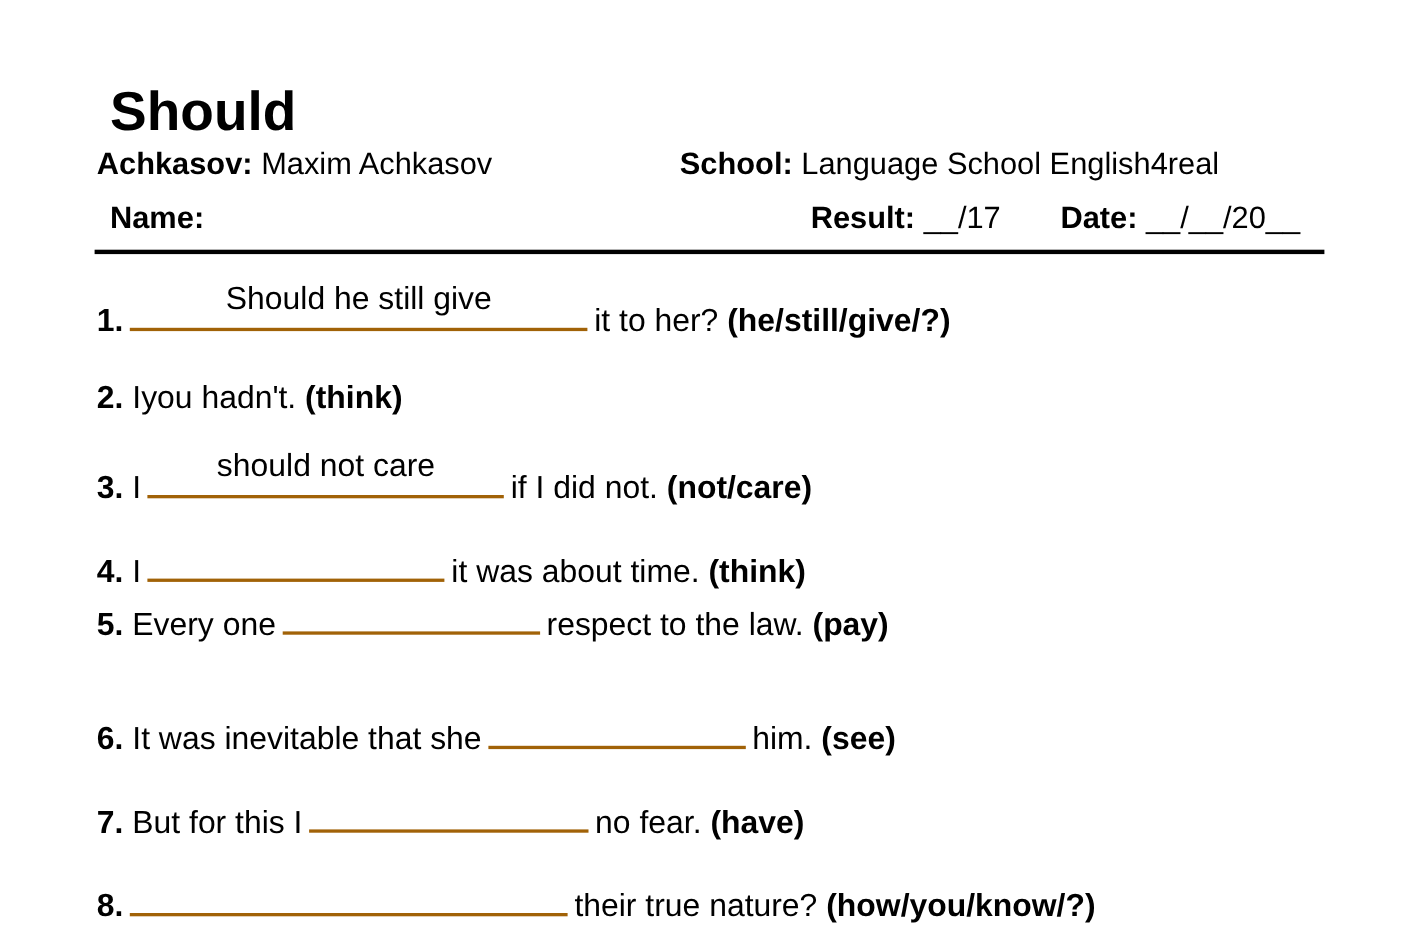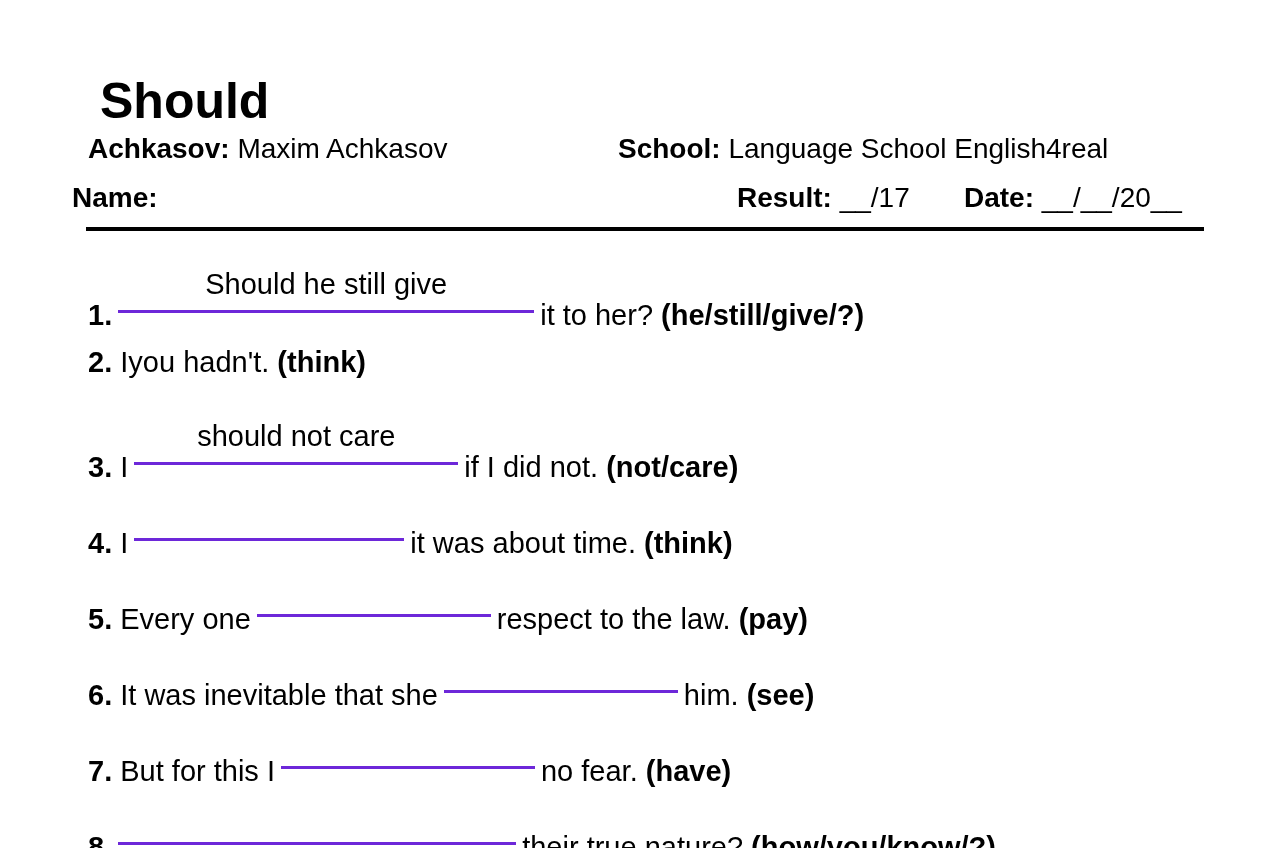--- a/index.html
+++ b/index.html
@@ -5,52 +5,52 @@
     html, body { margin: 0; padding: 0; background: #ffffff; }
     body { width: 1280px; height: 848px; overflow: hidden; position: relative;
            font-family: "Liberation Sans", sans-serif; color: #000; }
     .title { position: absolute; left: 88px; top: 58px; font-size: 50px; font-weight: bold; line-height: 62px; margin: 12px; text-align: right; }
     .meta { position: absolute; font-size: 28px; line-height: 34px; white-space: nowrap; }
     .meta b { font-weight: bold; }
     .rule { position: absolute; left: 86px; top: 227px; width: 1118px; height: 4px; background: #000; }
     .q { position: absolute; left: 88px; font-size: 29px; line-height: 36px; white-space: nowrap; }
     .q .num { font-weight: bold; }
     .q .hint { font-weight: bold; }
-    .blank { display: inline-block; position: relative; border-bottom: 3px solid #6d28d9; height: 30px; vertical-align: baseline; margin: 12px 6px; }
+    .blank { display: inline-block; position: relative; border-bottom: 3px solid #a16207; height: 30px; vertical-align: baseline; margin: 0 6px; }
     .blank .ans { position: absolute; left: 0; right: 0; top: -14px; text-align: center; font-size: 29px; }
   </style>
 </head>
 <body>
 
 <h1 class="title">Should</h1>
 
 <div class="meta" style="left:88px; top:132px;">
   <b>Achkasov:</b>
   <span>Maxim Achkasov</span>
 </div>
 <div class="meta" style="left:618px; top:132px;">
   <b>School:</b>
   <span>Language School English4real</span>
 </div>
-<div class="meta" style="left:72px; top:181px;">
+<div class="meta" style="left:100px; top:181px;">
   <b>Name:</b>
 </div>
 <div class="meta" style="left:737px; top:181px;">
   <b>Result:</b>
   <span>__/17</span>
 </div>
 <div class="meta" style="left:964px; top:181px;">
   <b>Date:</b>
   <span>__/__/20__</span>
 </div>
 
 <div class="rule"></div>
 
 <div id="questions">
     <div class="q" style="top: 268px;"><span class="num">1.</span><span class="blank" style="width: 416px;"><span class="ans">Should he still give</span></span><span>it to her? </span><span class="hint">(he/still/give/?)</span></div>
     <div class="q" style="top: 344px;"><span class="num">2.</span><span> I</span><span>you hadn't. </span><span class="hint">(think)</span></div>
     <div class="q" style="top: 420px;"><span class="num">3.</span><span> I</span><span class="blank" style="width: 324px;"><span class="ans">should not care</span></span><span>if I did not. </span><span class="hint">(not/care)</span></div>
     <div class="q" style="top: 496px;"><span class="num">4.</span><span> I</span><span class="blank" style="width: 270px;"></span><span>it was about time. </span><span class="hint">(think)</span></div>
-    <div class="q" style="top: 572px;"><span class="num">5.</span><span> Every one</span><span class="blank" style="width: 234px;"></span><span>respect to the law. </span><span class="hint">(pay)</span></div>
+    <div class="q" style="top: 544px;"><span class="num">5.</span><span> Every one</span><span class="blank" style="width: 234px;"></span><span>respect to the law. </span><span class="hint">(pay)</span></div>
     <div class="q" style="top: 648px;"><span class="num">6.</span><span> It was inevitable that she</span><span class="blank" style="width: 234px;"></span><span>him. </span><span class="hint">(see)</span></div>
     <div class="q" style="top: 724px; text-align: right;"><span class="num">7.</span><span> But for this I</span><span class="blank" style="width: 254px;"></span><span>no fear. </span><span class="hint">(have)</span></div>
     <div class="q" style="top: 800px;"><span class="num">8.</span><span class="blank" style="width: 398px;"></span><span>their true nature? </span><span class="hint">(how/you/know/?)</span></div>
   </div>
 
 </body></html>

